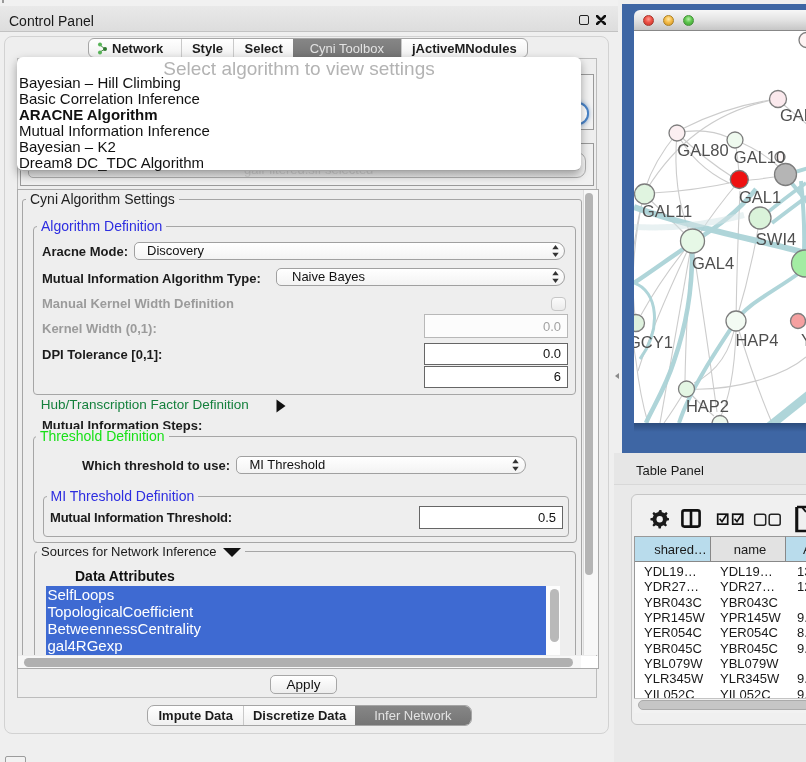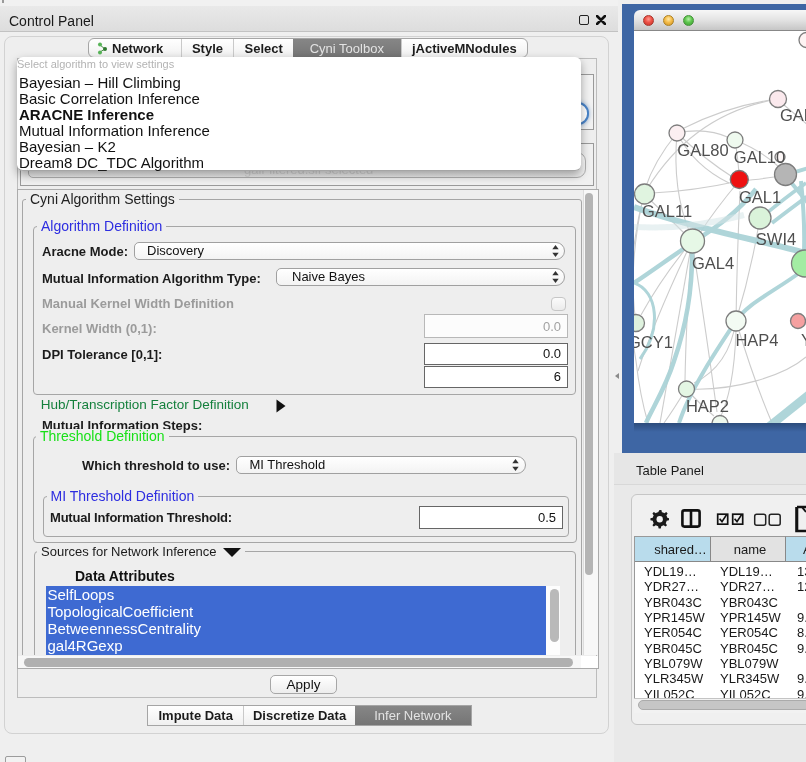--- a/index.html
+++ b/index.html
@@ -136,33 +136,33 @@
 
 <div class="abs" style="left:583px;top:190px;width:15px;height:465px;background:#f7f7f7;border-left:1px solid #dcdcdc;box-sizing:border-box;"></div>
 <div class="abs" style="left:585px;top:193px;width:8px;height:382px;background:#b4b4b4;border-radius:5px;"></div>
 
 <div class="abs" style="left:18px;top:656px;width:580px;height:12px;background:#f7f7f7;"></div>
 <div class="abs" style="left:24px;top:657.5px;width:549px;height:9px;background:#b0b0b0;border-radius:5px;"></div>
 <div class="abs" style="left:581px;top:656px;width:17px;height:12px;background:#ffffff;"></div>
 
 <div class="abs" style="left:270px;top:675px;width:67px;height:19px;background:linear-gradient(#ffffff,#ededed);border:1px solid #a7a7a7;border-radius:5px;box-sizing:border-box;display:flex;align-items:center;justify-content:center;font-size:13.5px;color:#111;">Apply</div>
 
-<div class="abs" style="left:147px;top:705px;width:325px;height:21px;background:linear-gradient(#ffffff,#f0f0f0);border:1px solid #a5a5a5;border-radius:0;box-sizing:border-box;display:flex;overflow:hidden;">
+<div class="abs" style="left:147px;top:705px;width:325px;height:21px;background:linear-gradient(#ffffff,#f0f0f0);border:1px solid #a5a5a5;border-radius:7px;box-sizing:border-box;display:flex;overflow:hidden;">
   <div class="seg" style="width:97px;border-right:1px solid #c9c9c9;">Impute Data</div>
   <div class="seg" style="width:111px;">Discretize Data</div>
   <div class="seg segdark" style="width:117px;">Infer Network</div>
 </div>
 
 <div class="abs" style="left:5px;top:756px;width:19px;height:14px;background:#f2f2f2;border:1px solid #9c9c9c;border-radius:2px;"></div>
 
 <div class="abs" style="left:17px;top:57px;width:564px;height:113px;background:#ffffff;border-radius:6px;border-bottom:1px solid #a5a5a5;box-shadow:0 4px 10px rgba(0,0,0,0.35);z-index:50;font-size:15px;color:#111;">
-  <div style="position:absolute;left:0;top:1px;width:100%;text-align:left;color:#b3b3b3;font-size:11px;">Select algorithm to view settings</div>
+  <div style="position:absolute;left:0;top:1px;width:100%;text-align:center;color:#b3b3b3;font-size:19px;">Select algorithm to view settings</div>
   <div style="position:absolute;left:2px;top:17px;">Bayesian – Hill Climbing</div>
   <div style="position:absolute;left:2px;top:33px;">Basic Correlation Inference</div>
-  <div style="position:absolute;left:2px;top:49px;font-weight:bold;">ARACNE Inference</div>
+  <div style="position:absolute;left:2px;top:49px;font-weight:bold;">ARACNE Algorithm</div>
   <div style="position:absolute;left:2px;top:65px;">Mutual Information Inference</div>
   <div style="position:absolute;left:2px;top:81px;">Bayesian – K2</div>
   <div style="position:absolute;left:2px;top:97px;">Dream8 DC_TDC Algorithm</div>
 </div>
 
 <div class="abs" style="left:615px;top:373px;width:0;height:0;border-top:3px solid transparent;border-bottom:3px solid transparent;border-right:4px solid #8a8a8a;"></div>
 
 <div class="abs" style="left:622px;top:4px;width:184px;height:449px;background:#3e66a4;"></div>
 
 <div class="abs" style="left:634px;top:10px;width:172px;height:21px;background:linear-gradient(#f7f7f7 0%,#e3e3e3 50%,#c6c6c6 100%);border-bottom:1px solid #888;border-top-left-radius:6px;box-sizing:border-box;"></div>

